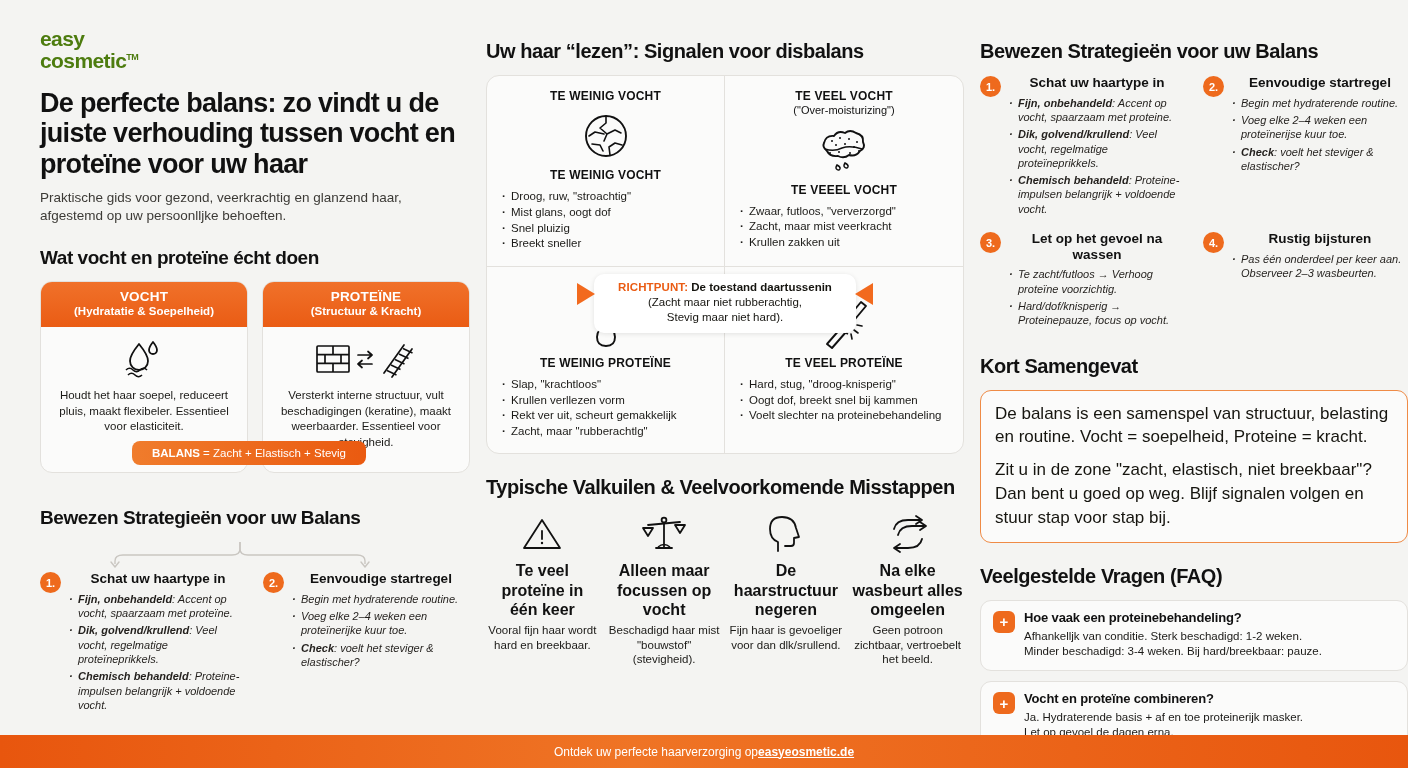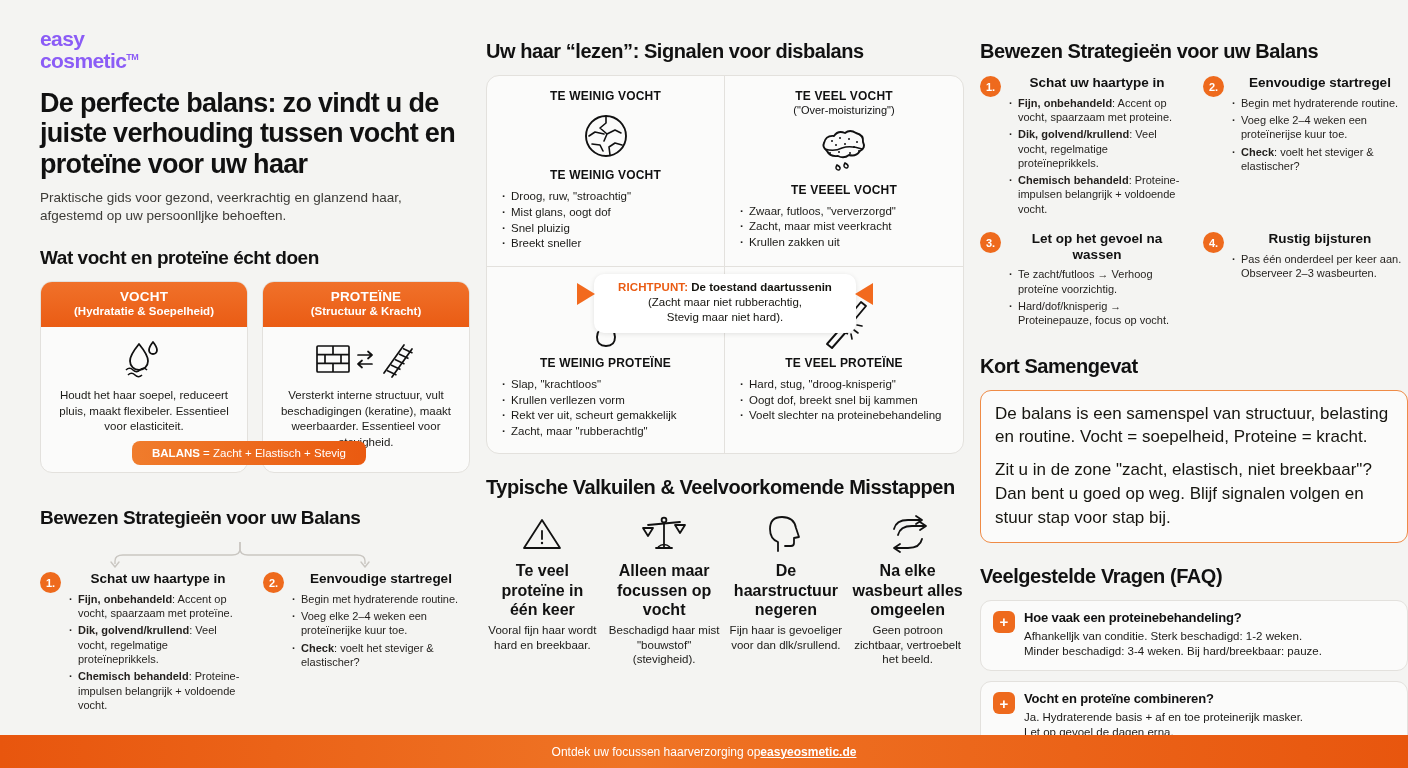--- a/index.html
+++ b/index.html
@@ -17,21 +17,21 @@
     padding: 22px 28px 0 28px;
     display: grid;
     grid-template-columns: 442px 478px 428px;
     column-gap: 16px;
   }
   .col { position: relative; }
 
   
   .logo {
     font-size: 21px; font-weight: 700; line-height: 1.04;
-    letter-spacing: -0.6px; color: #8b5cf6;
+    letter-spacing: -0.6px; color: #4d7c0f;
     margin: 6px 0 16px 12px;
   }
   .logo sup { font-size: 9px; vertical-align: super; font-weight: 700; }
 
   
   .headline {
     font-size: 27px; font-weight: 800; line-height: 1.13;
     letter-spacing: -0.7px; color: #111;
     margin: 0 0 10px 12px; max-width: 420px;
   }
@@ -86,21 +86,21 @@
   .steps.tight { column-gap: 18px; }
   .step { display: flex; gap: 8px; margin-bottom: 12px; }
   .badge {
     flex: 0 0 auto; width: 21px; height: 21px; border-radius: 50%;
     background: #ee6a1d; color: #fff; font-size: 11px; font-weight: 800;
     display: flex; align-items: center; justify-content: center;
     margin-top: 1px;
   }
   .step-main { flex: 1; min-width: 0; }
   .step-title { font-size: 13.5px; font-weight: 800; line-height: 1.16; color: #111; margin-bottom: 5px; text-align: center; }
-  .step-list { list-style: none; }
+  .step-list { list-style: none; font-style: italic; }
   .step-list li {
     font-size: 11px; line-height: 1.3; color: #221f1c;
     padding-left: 9px; position: relative; margin-bottom: 3px;
   }
   .step-list li:before { content: "·"; position: absolute; left: 0; font-weight: 800; }
   .step-list b { font-weight: 800; }
 
   
   .bracket { height: 28px; margin: 2px 0 2px 0; }
 
@@ -523,17 +523,17 @@
         <div class="faq-q">Hoe herken ik producten?</div>
         <div class="faq-a">
           <b>Vecht:</b><span> glycerine, aloé vera, panthenol, oliën.</span><br>
           <b>Proteine:</b><span> "protein", "keratin", "collagen", "sllk", "amino acids".</span>
         </div>
       </div>
     </div>
   </div>
 
   <div class="footer">
-    <span>Ontdek uw focussen haarverzorging op </span>
+    <span>Ontdek uw perfecte haarverzorging op </span>
       <b>easyeosmetic.de</b>
   </div>
 
 </div>
 
 </body></html>

